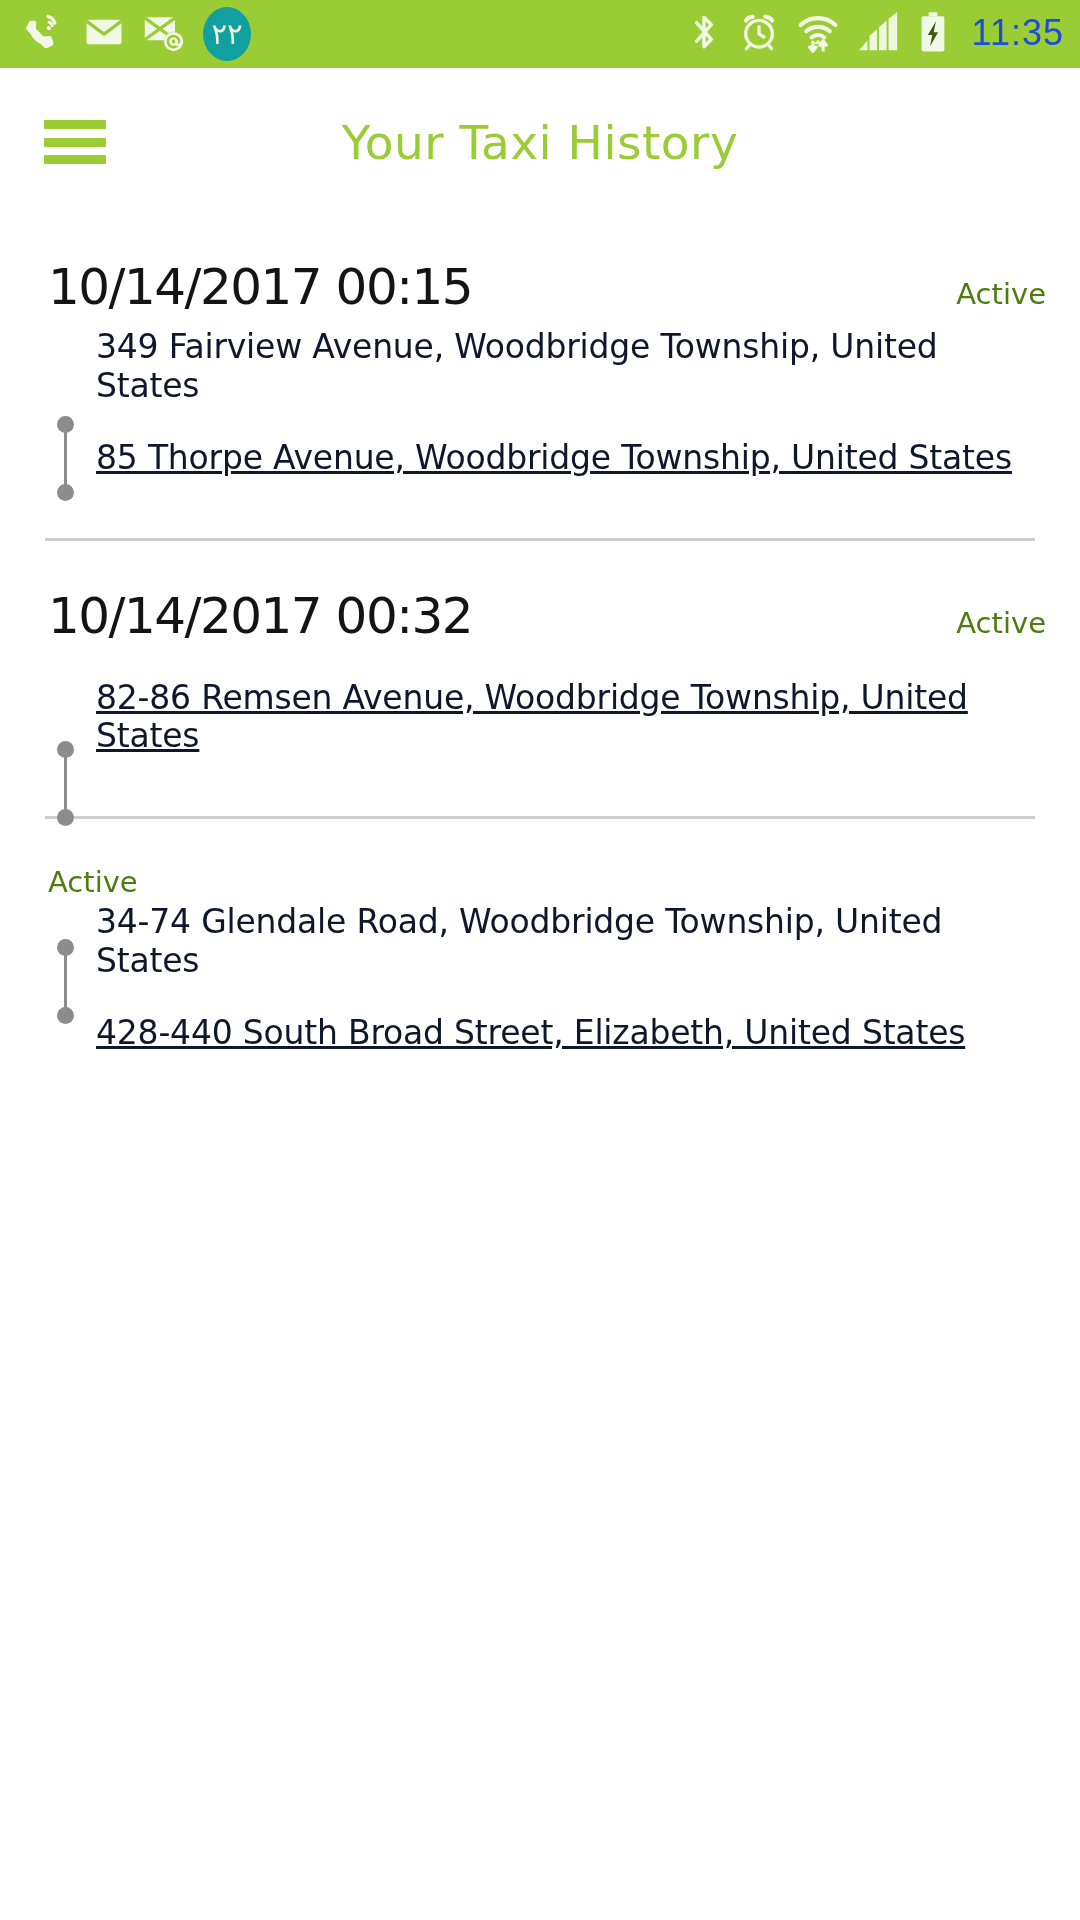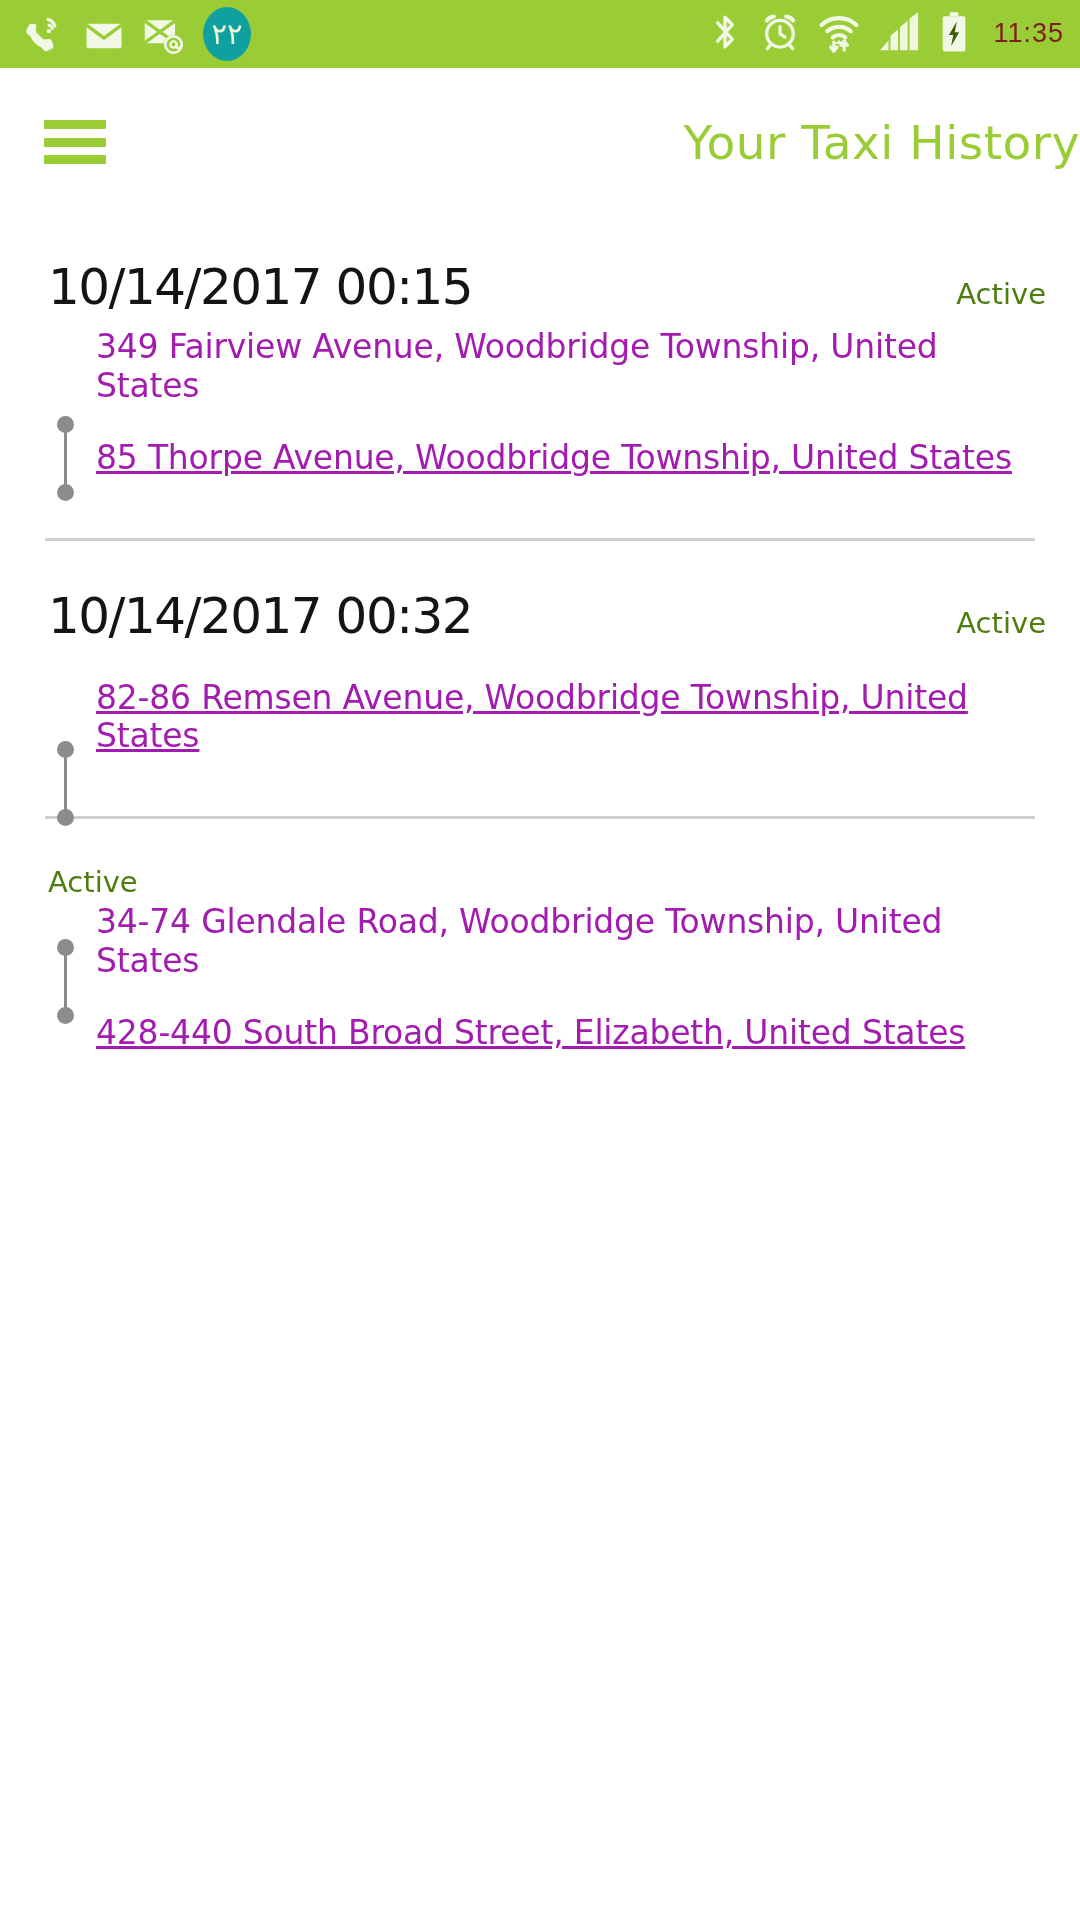--- a/index.html
+++ b/index.html
@@ -17,21 +17,21 @@
     position: relative;
     width: 1080px;
     height: 68px;
     background: #9ACC35;
     display: flex;
     align-items: center;
     padding: 0 16px 0 22px;
   }
   .status-left {
     display: flex;
-    align-items: flex-end;
+    align-items: center;
     gap: 17px;
   }
   .status-right {
     margin-left: auto;
     display: flex;
     align-items: center;
     gap: 16px;
   }
   .sb-icon {
     display: block;
@@ -45,22 +45,22 @@
     color: #eaf7d8;
     display: flex;
     align-items: center;
     justify-content: center;
     font-size: 29px;
     line-height: 1;
     letter-spacing: -1px;
     font-family: "DejaVu Sans", sans-serif;
   }
   .status-time {
-    color: #7f1d1d;
-    font-size: 27px;
+    color: #1d4ed8;
+    font-size: 36px;
     line-height: 1;
     letter-spacing: 1px;
     font-weight: 300;
     margin-left: 8px;
     padding-bottom: 2px;
     font-family: "Liberation Sans", sans-serif;
   }
 
   
   .app-header {
@@ -88,21 +88,21 @@
   }
   .menu-button span {
     display: block;
     width: 100%;
     height: 9px;
     background: #9ACC35;
     border-radius: 1px;
   }
   .header-title {
     width: 100%;
-    text-align: right;
+    text-align: center;
     color: #9ACC35;
     font-size: 47px;
     font-weight: 400;
     letter-spacing: 0.5px;
     font-family: "DejaVu Sans", sans-serif;
   }
 
   
   .trip-list {
     width: 1080px;
@@ -155,21 +155,21 @@
   }
   .route-dot {
     position: absolute;
     left: 3px;
     width: 17px;
     height: 17px;
     border-radius: 50%;
     background: #8c8c8c;
   }
   .trip-address {
-    color: #a21caf;
+    color: #0f172a;
     font-size: 33px;
     font-weight: 400;
     line-height: 1.17;
     letter-spacing: -0.2px;
     font-family: "DejaVu Sans", sans-serif;
   }
   .trip-address.origin { }
   .trip-address.destination { margin-top: 34px; text-decoration: underline; }
   .trip-divider {
     height: 3px;

